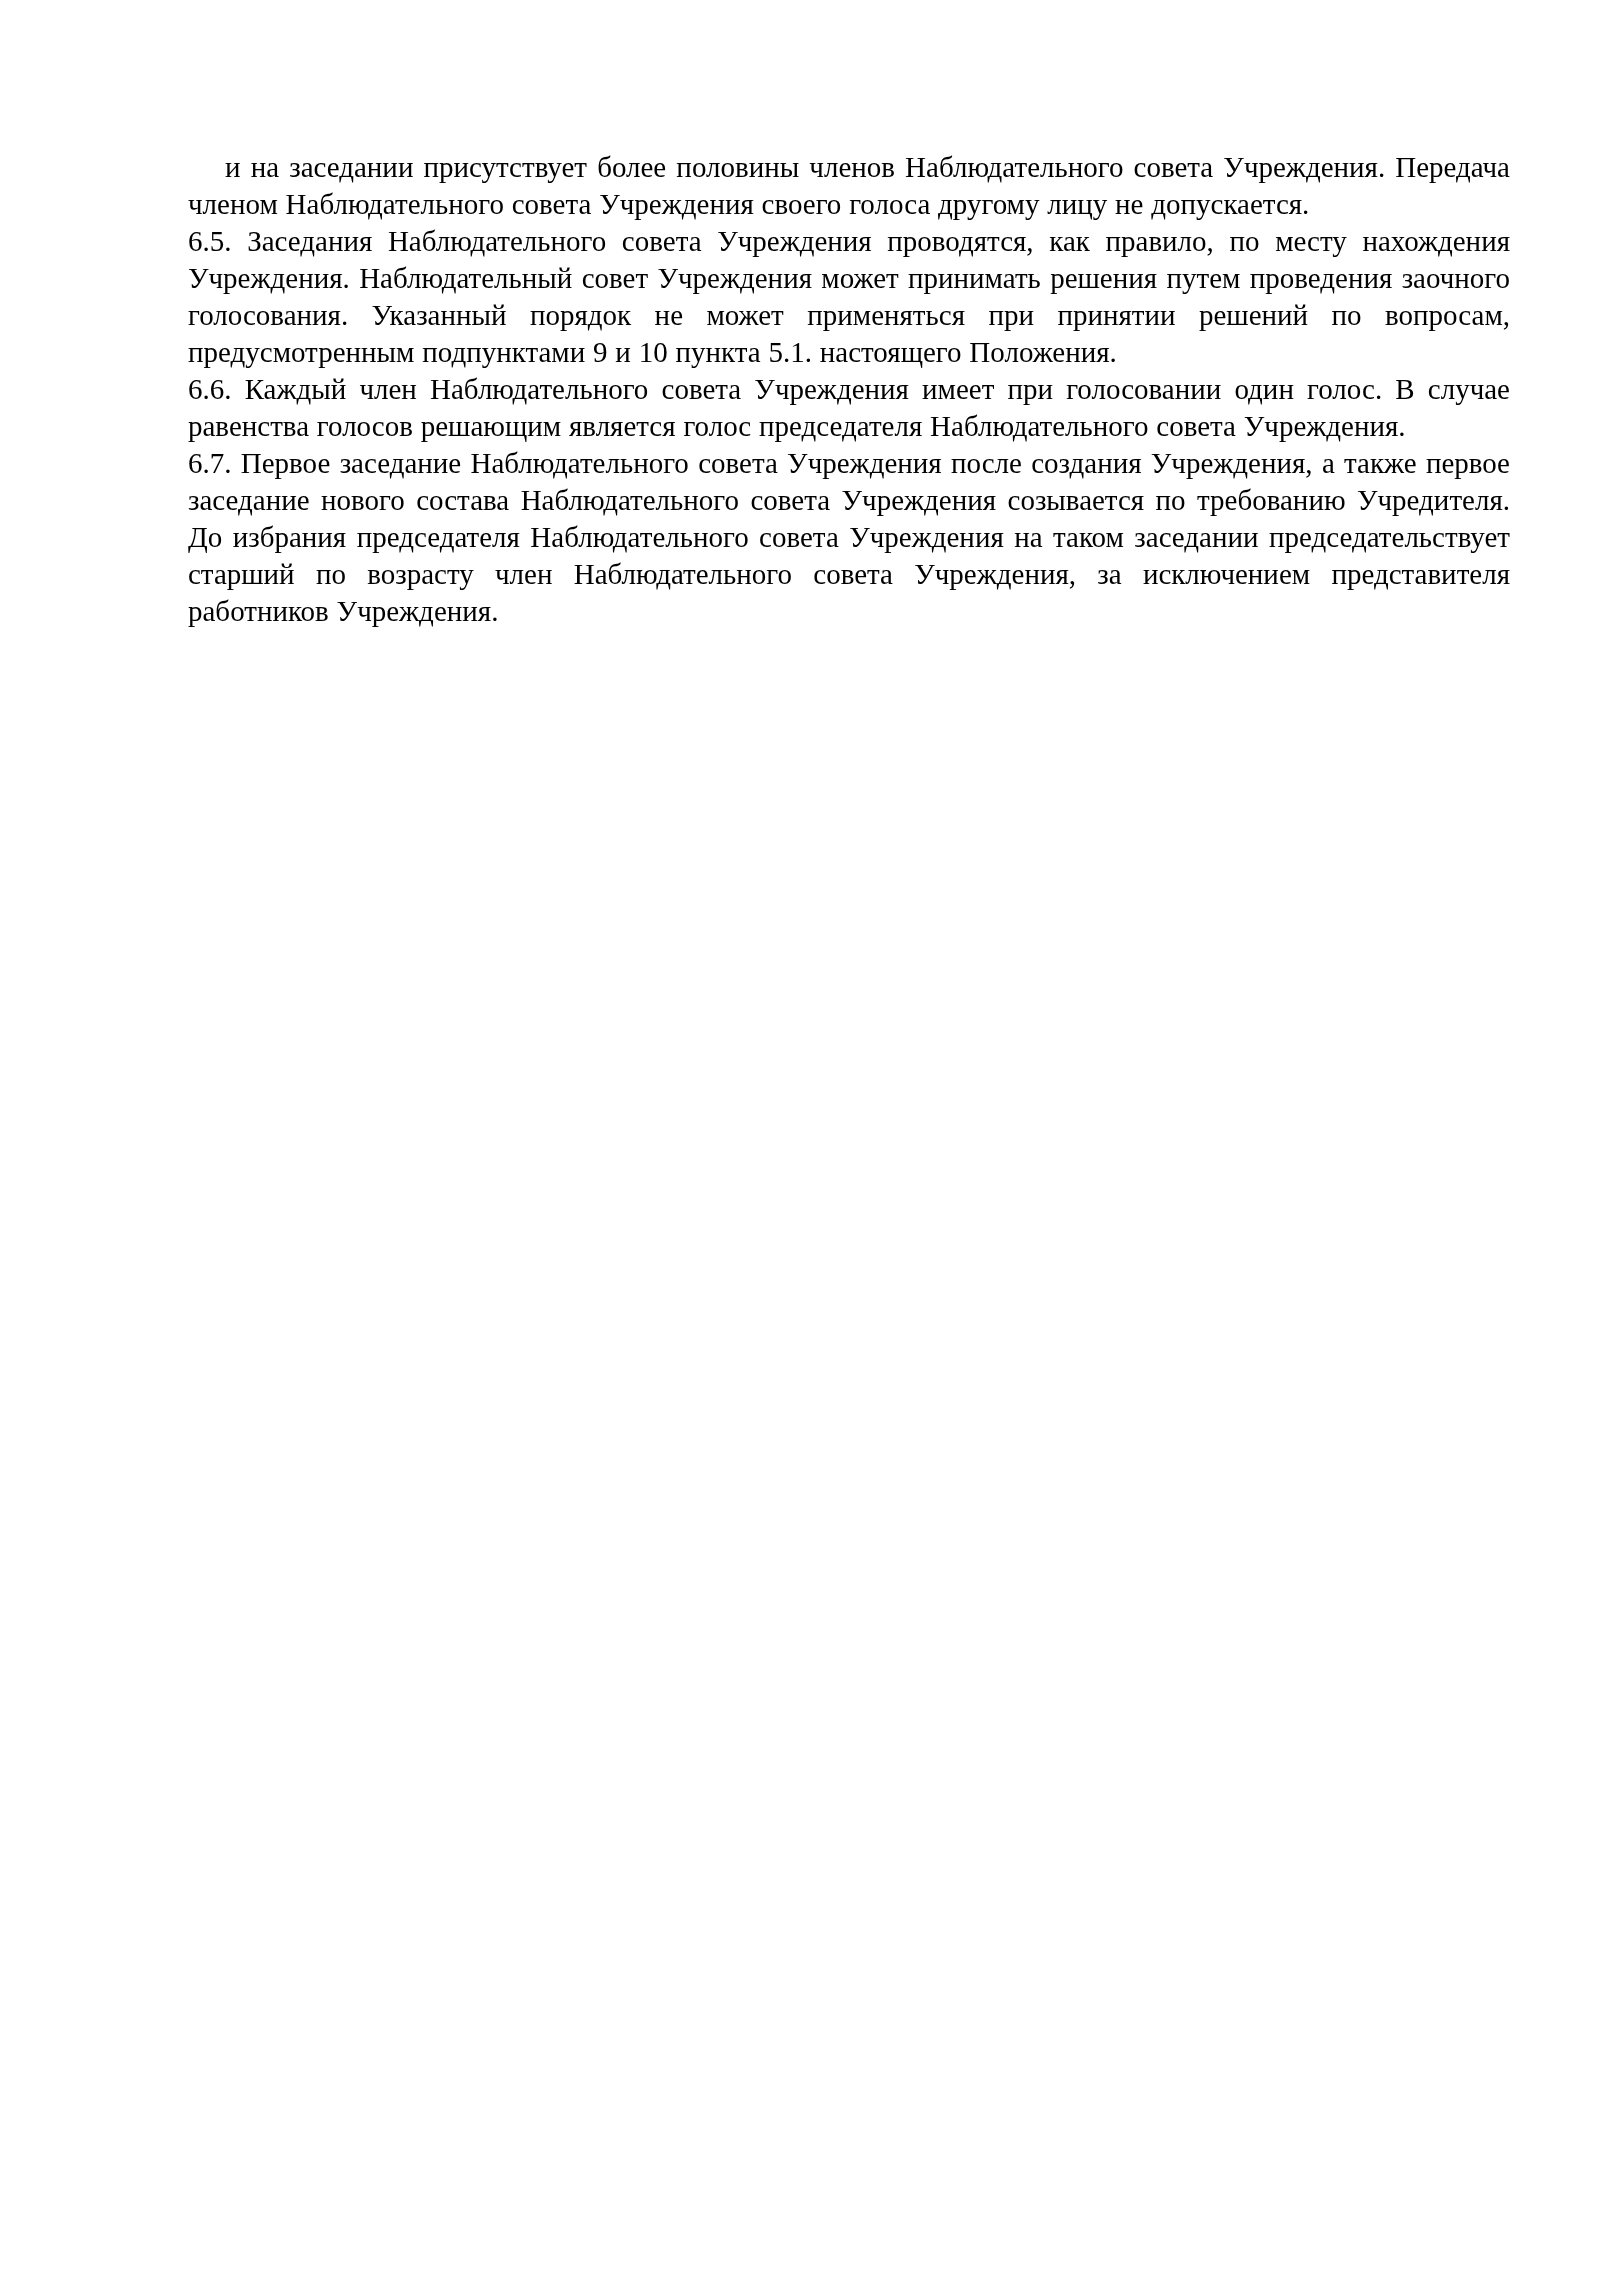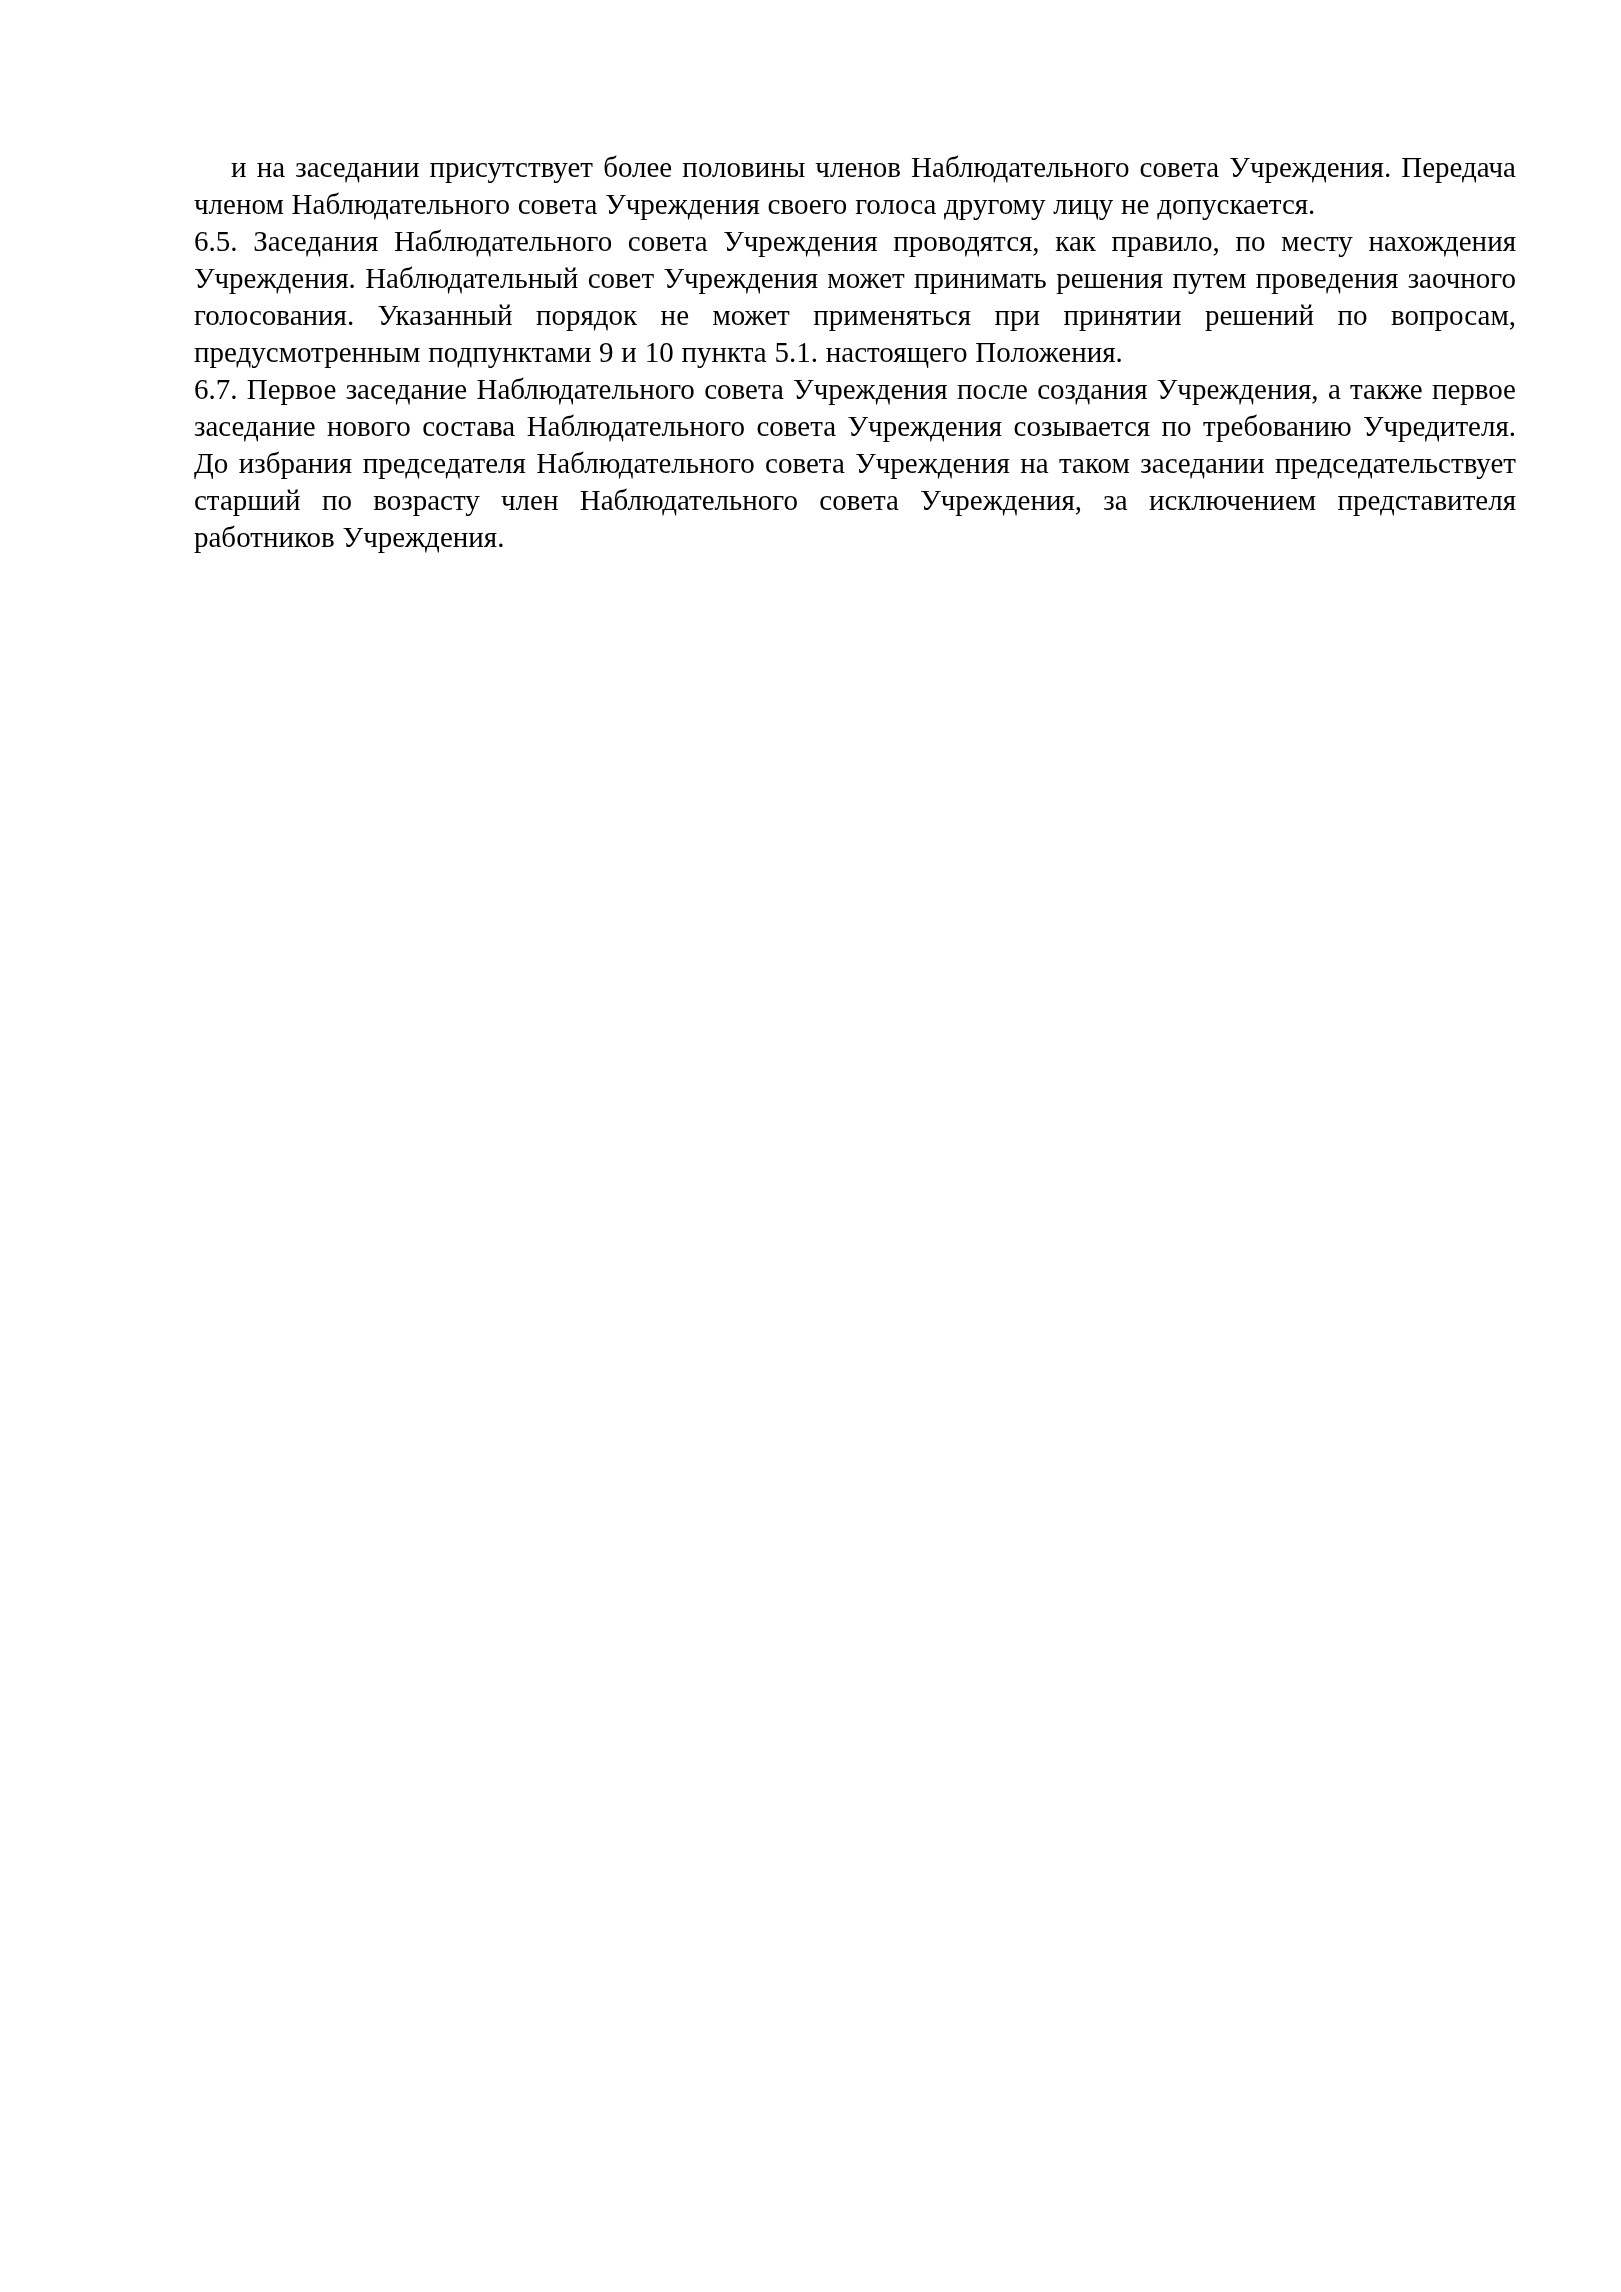--- a/index.html
+++ b/index.html
@@ -10,21 +10,21 @@
   .page {
     position: relative;
     width: 1621px;
     height: 2293px;
     background: #ffffff;
     overflow: hidden;
   }
   .content {
     position: absolute;
     top: 149px;
-    left: 194px;
+    left: 188px;
     width: 1322px;
     font-family: "Liberation Serif", "DejaVu Serif", serif;
     font-size: 29px;
     line-height: 37px;
     color: #000000;
     text-align: justify;
     text-justify: inter-word;
     word-spacing: 0.02em;
   }
   .para {
@@ -35,16 +35,17 @@
     text-indent: 37px;
   }
 </style>
 </head>
 <body>
 
 <div class="page">
   <div class="content">
     <p class="para continuation">и на заседании присутствует более половины членов Наблюдательного совета Учреждения. Передача членом Наблюдательного совета Учреждения своего голоса другому лицу не допускается.</p>
     <p class="para">6.5. Заседания Наблюдательного совета Учреждения проводятся, как правило, по месту нахождения Учреждения. Наблюдательный совет Учреждения может принимать решения путем проведения заочного голосования. Указанный порядок не может применяться при принятии решений по вопросам, предусмотренным подпунктами 9 и 10 пункта 5.1. настоящего Положения.</p>
+    <p class="para">6.6. Каждый член Наблюдательного совета Учреждения имеет при голосовании один голос. В случае равенства голосов решающим является голос председателя Наблюдательного совета Учреждения.</p>
     <p class="para">6.7. Первое заседание Наблюдательного совета Учреждения после создания Учреждения, а также первое заседание нового состава Наблюдательного совета Учреждения созывается по требованию Учредителя. До избрания председателя Наблюдательного совета Учреждения на таком заседании председательствует старший по возрасту член Наблюдательного совета Учреждения, за исключением представителя работников Учреждения.</p>
   </div>
 </div>
 
 
 </body></html>

